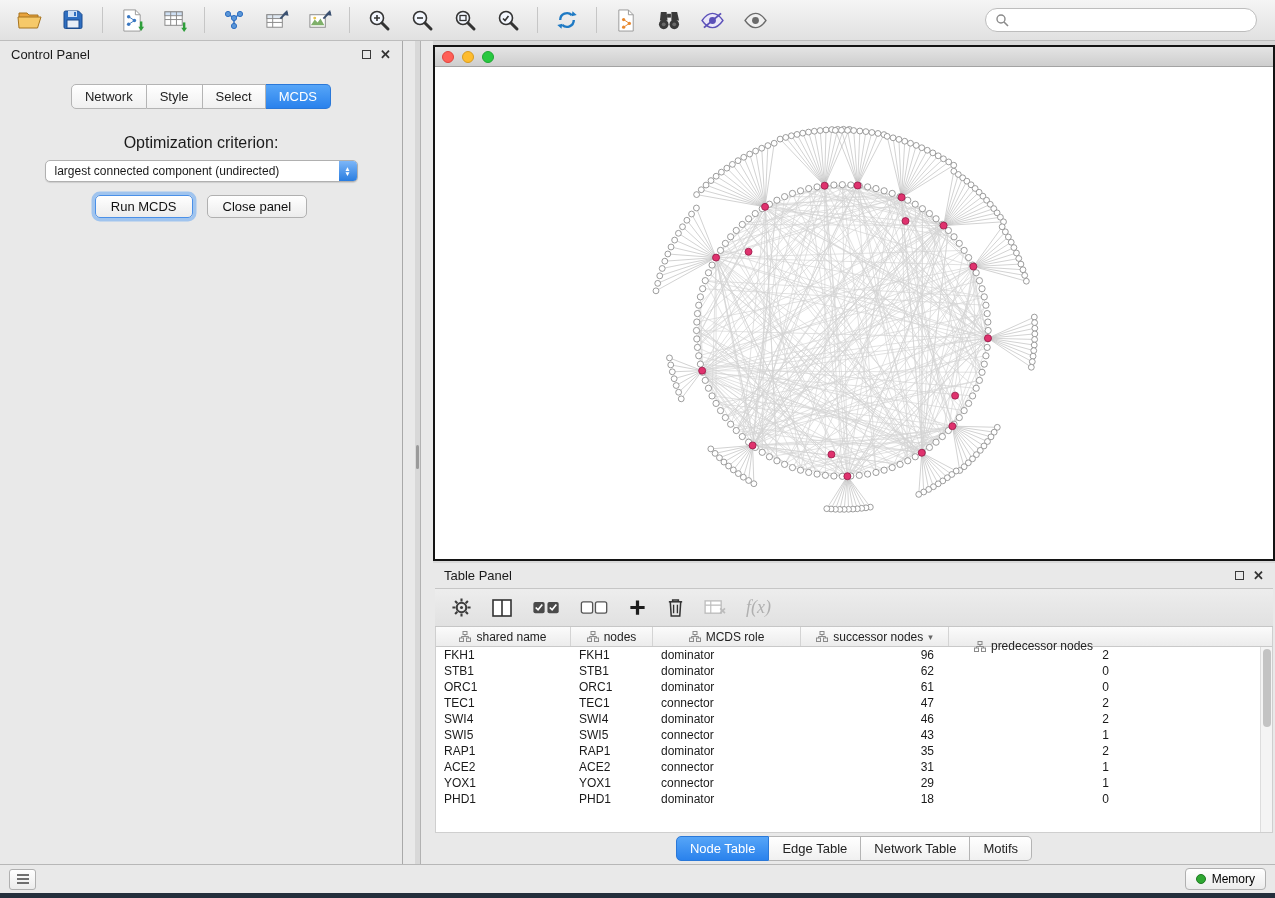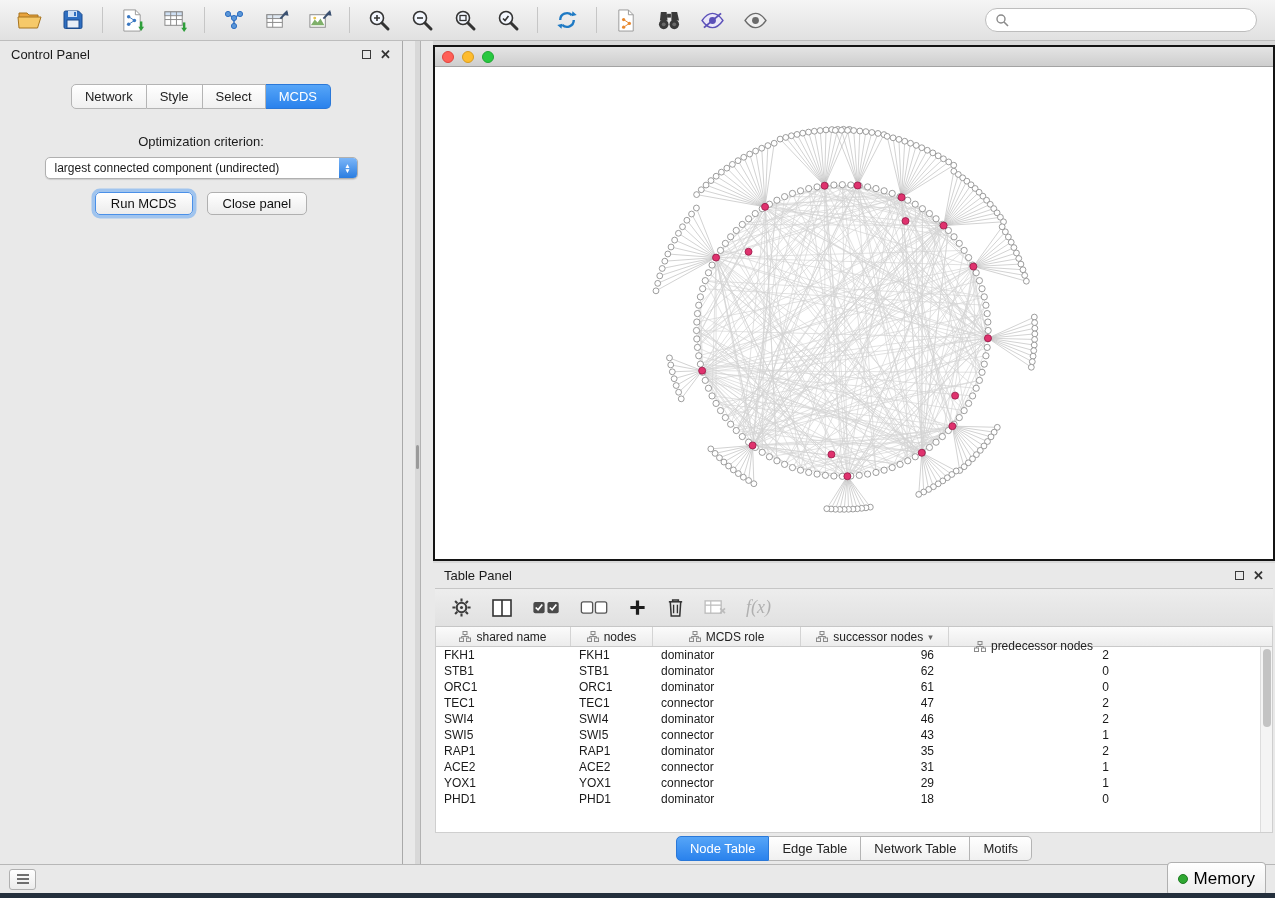--- a/index.html
+++ b/index.html
@@ -28,21 +28,21 @@
   .close-ic { font-weight:bold; font-size:13px; line-height:1; }
 
   .seg { display:flex; }
   .seg-center { display:flex; justify-content:center; margin-top:16px; }
   .seg .tab { padding:4px 13px; font-size:13px; background:linear-gradient(#ffffff,#f0f0f0);
               border:1px solid #b4b4b4; border-left:none; color:#222; white-space:nowrap; }
   .seg .tab:first-child { border-left:1px solid #b4b4b4; border-radius:5px 0 0 5px; }
   .seg .tab:last-child { border-radius:0 5px 5px 0; }
   .seg .tab.active { background:linear-gradient(#56a5f8,#2a82ec); border-color:#2a78d8; color:#fff; }
 
-  .opt-label { text-align:center; font-size:13px; margin-top:25px; }
+  .opt-label { text-align:center; font-size:16px; margin-top:25px; }
   .select { width:313px; height:22px; margin:8px auto 0; border:1px solid #b0b0b0; border-radius:5px;
             background:#fff; display:flex; align-items:center; font-size:12px; padding-left:9px;
             position:relative; box-shadow:0 1px 1px rgba(0,0,0,.12); }
   .sel-text { overflow:hidden; white-space:nowrap; }
   .chev { position:absolute; right:0; top:0; bottom:0; width:18px; border-radius:0 4px 4px 0;
           background:linear-gradient(#7cb6f8,#2a7de0); color:#fff; display:flex; flex-direction:column;
           align-items:center; justify-content:center; font-size:6.5px; line-height:5.5px; }
   .btn-row { display:flex; justify-content:center; gap:14px; margin-top:13px;border-radius:11px; }
   .btn { height:23px; padding:0 15px; font-size:13px; border:1px solid #b0b0b0; border-radius:5px;
          background:linear-gradient(#ffffff,#ececec); color:#111; font-family:inherit; }
@@ -99,21 +99,21 @@
   .thumb { position:absolute; top:2px; left:2px; width:8px; height:78px; background:#c3c3c3; border-radius:4px; }
   .tp-tabs-row { height:31px; display:flex; align-items:center; justify-content:center; }
 
   
   .statusbar { position:absolute; left:0; right:0; bottom:5px; height:29px; background:#e9e9e9;
                border-top:1px solid #b7b7b7; display:flex; align-items:center; padding:0 9px; }
   .sb-left { width:27px; height:21px; border:1px solid #b0b0b0; border-radius:3px;
              background:linear-gradient(#ffffff,#ececec); display:flex; align-items:center; justify-content:center; padding:0; }
   .memory-btn { margin-left:auto; height:22px; border:1px solid #b0b0b0; border-radius:4px;
                 background:linear-gradient(#ffffff,#ececec); display:flex; align-items:center; gap:6px;
-                padding:16px 10px; font-size:17px; font-family:inherit; }
+                padding:4px 10px; font-size:12px; font-family:inherit; }
   .dot { width:10px; height:10px; border-radius:50%; background:#2fa832; border:1px solid #1f7a23; }
   .desktop-strip { position:absolute; left:0; right:0; bottom:0; height:5px; background:#242f3c; }
 </style>
 </head>
 <body>
 
 <div class="toolbar">
   <button class="tbtn">
     <svg width="26" height="24" viewBox="0 0 26 24">
         <path d="M2 5h8l2 2h9v3H2z" fill="#e8a33d" stroke="#a8741f"></path>

